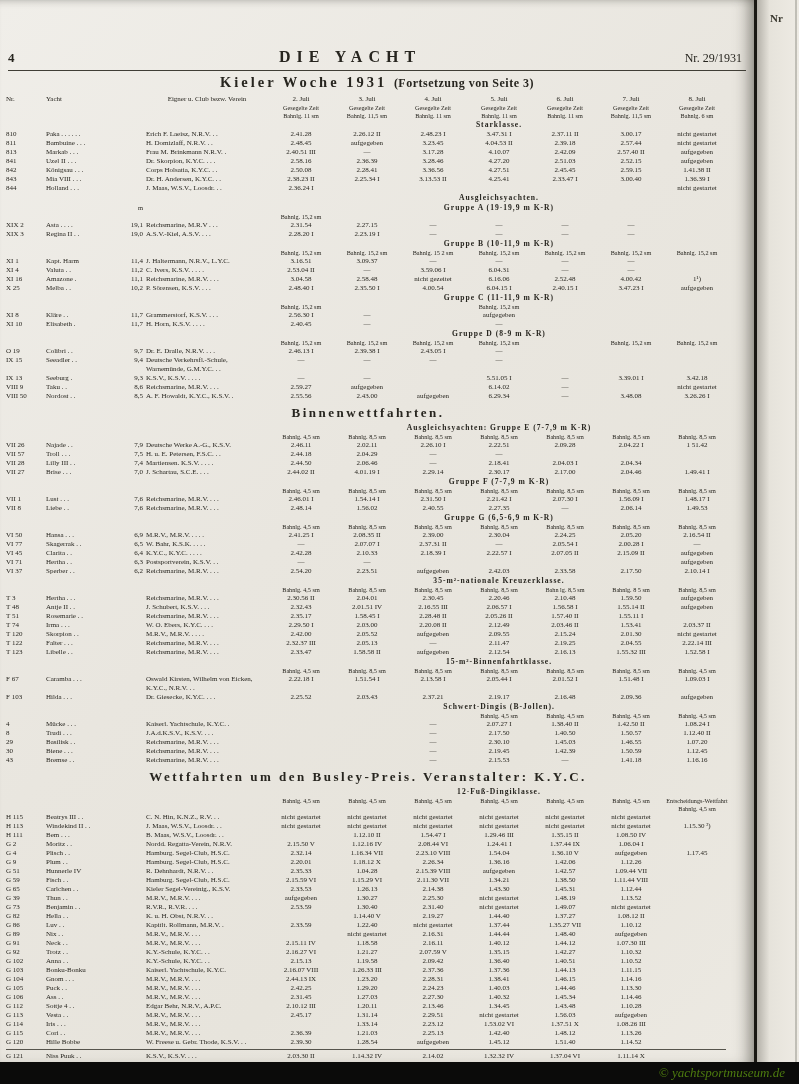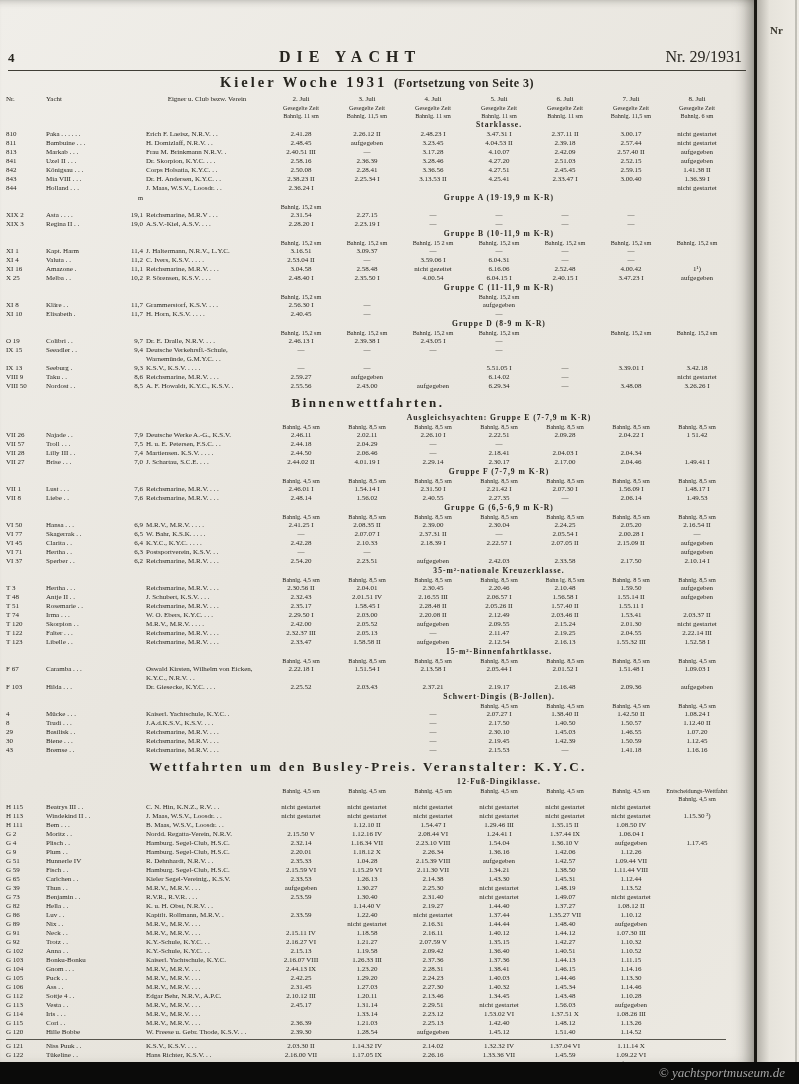--- a/index.html
+++ b/index.html
@@ -6,26 +6,26 @@
   body{width:799px;height:1084px;overflow:hidden;background:#8d8b84;
        font-family:"Liberation Serif","DejaVu Serif",serif;color:#27251f;}
   .scan{position:relative;width:799px;height:1084px;}
   .page{position:absolute;left:0;top:0;width:754px;height:1062px;
         background:linear-gradient(135deg,#f0eee9 0%,#e9e6df 45%,#e7e4dc 70%,#ece9e2 100%);
         border-right:3px solid #191813;
         box-shadow:inset -14px 0 16px -10px rgba(40,38,30,.55), inset 0 6px 10px -8px rgba(40,38,30,.4);}
   .next-page{position:absolute;left:757px;top:0;width:42px;height:1062px;
         background:linear-gradient(90deg,#b4b1a9 0%,#e6e3db 30%,#eeebe4 100%);}
   .bottom-bar{position:absolute;left:0;top:1062px;width:799px;height:22px;background:#0b0b0a;}
-  .bottom-bar .wm{float:right;color:#a3a3a3;font-style:italic;font-size:13px;margin:3px 14px 0 0;}
+  .bottom-bar .wm{float:right;color:#4d7c0f;font-style:italic;font-size:13px;margin:3px 14px 0 0;}
 
   .mast{display:flex;align-items:baseline;padding:8px 12px 2px 8px;}
   .pageno{font-weight:bold;font-size:13px;width:60px;}
   .masttitle{flex:1;text-align:center;font-weight:bold;font-size:16px;letter-spacing:6px;margin-top:40px;}
-  .issue{width:110px;text-align:right;font-size:16px;}
+  .issue{width:110px;text-align:right;font-size:12px;}
   .mastrule{border-top:1px solid #403e36;margin:2px 8px 3px 8px;}
 
   .doctitle{text-align:center;font-weight:bold;font-size:14.5px;letter-spacing:3px;margin:2px 0 3px 0;}
   .doctitle .cont{font-size:12px;letter-spacing:0.5px;}
 
   .tbl{padding:1px 0 0 6px;}
   .row{display:grid;grid-template-columns:40px 80px 20px 122px repeat(7,66px);align-items:start;}
   .c{font-size:7px;line-height:9px;}
   .nr{white-space:nowrap;}
   .name{white-space:nowrap;overflow:hidden;}
@@ -37,21 +37,21 @@
   .colhead .h-nr,.colhead .h-yacht{text-align:left;}
   .colhead .sub{font-size:6.2px;line-height:7px;}
   .colhead{margin-bottom:1px;}
   .sect{grid-column:5/12;text-align:center;font-weight:bold;font-size:7.6px;letter-spacing:1px;line-height:10px;}
   .unit{grid-column:3;text-align:right;font-size:6.5px;line-height:10px;padding-right:3px;}
   .head{grid-column:1/12;text-align:center;font-weight:bold;font-size:13px;letter-spacing:2.5px;line-height:17px;padding:3px 0 2px 0;}
   .ruleline{grid-column:1/12;height:0;border-top:1px solid #56544c;margin:2px 4px 2px 0;}
   .footnote{font-size:7.6px;line-height:10px;padding:5px 0 0 34px;}
   .footnote b{letter-spacing:.5px;}
 
-  .edge-nr{position:absolute;left:770px;top:24px;font-weight:bold;font-size:11px;color:#3a382f;}
+  .edge-nr{position:absolute;left:770px;top:12px;font-weight:bold;font-size:11px;color:#3a382f;}
   .edge-fold{position:absolute;left:795px;top:0;width:2px;height:1062px;background:rgba(60,58,48,.25);}
 </style>
 </head>
 <body>
 
 <div class="scan">
   <div class="page">
     <div class="mast">
       <div class="pageno">4</div>
       <div class="masttitle">DIE YACHT</div>
@@ -200,20 +200,23 @@
           <div class="c owner">J. Maas, W.S.V., Loosdr. . .</div>
           <div class="c day">2.36.24 I</div>
           <div class="c day"></div>
           <div class="c day"></div>
           <div class="c day"></div>
           <div class="c day"></div>
           <div class="c day"></div>
           <div class="c day">nicht gestartet</div>
         </div>
         <div class="row section-row">
+          <div class="sect">Ausgleichsyachten.</div>
+        </div>
+        <div class="row section-row">
           <div class="unit">m</div>
           <div class="sect">Gruppe A (19-19,9 m K-R)</div>
         </div>
         <div class="row">
           <div class="c"></div>
           <div class="c"></div>
           <div class="c"></div>
           <div class="c"></div>
           <div class="c day bahnlg-cell">Bahnlg. 15,2 sm</div>
           <div class="c day bahnlg-cell"></div>

